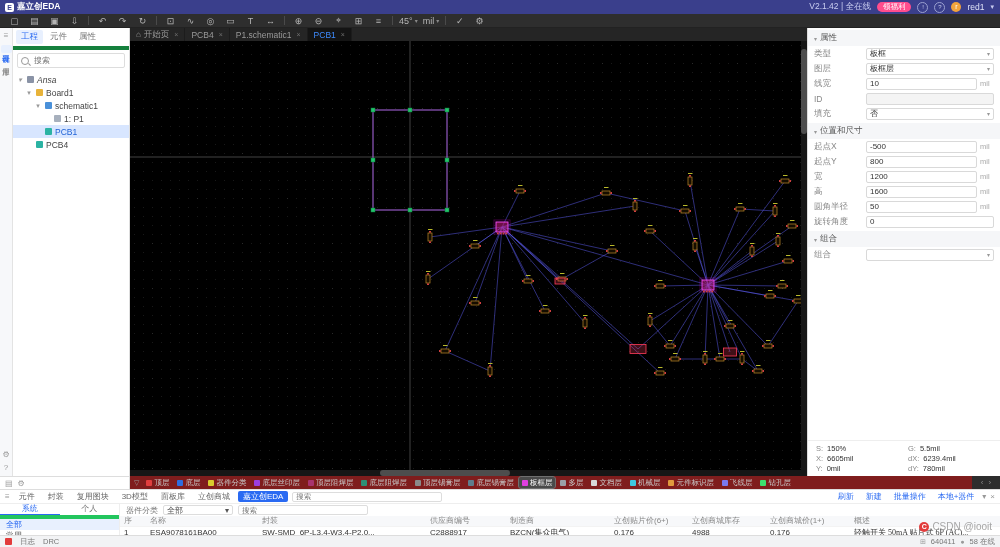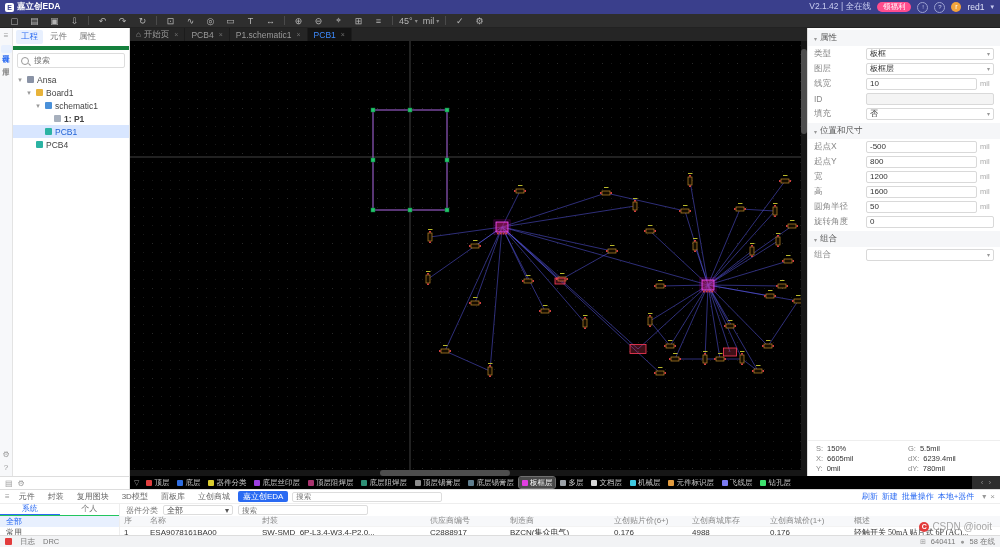--- a/index.html
+++ b/index.html
@@ -104,43 +104,43 @@
   .psuffix{width:14px;color:#aaa;font-size:7.5px;flex-shrink:0}
   .rp-stats{position:absolute;bottom:0;left:0;right:0;border-top:1px solid #eee;padding:3px 8px;
             display:grid;grid-template-columns:1fr 1fr;gap:1px 8px;font-size:7.5px;color:#888}
   .stat{display:flex;gap:4px;white-space:nowrap}
   .stat b{color:#333;font-weight:normal}
 
   
   .layerbar{position:absolute;left:0;top:476px;width:1000px;height:13px;display:flex;box-sizing:border-box}
   .lb-left{width:130px;background:#fff;border-right:1px solid #ddd;border-top:1px solid #ddd;
            display:flex;align-items:center;gap:5px;padding:0 5px;color:#999;font-size:8px;box-sizing:border-box;flex-shrink:0}
-  .lb-main{flex:1;background:#000000;display:flex;align-items:center;gap:2px;padding:0 4px;overflow:hidden}
+  .lb-main{flex:1;background:#7f1d1d;display:flex;align-items:center;gap:2px;padding:0 4px;overflow:hidden}
   .lb-filter{color:#9a9a9a;font-size:7px;margin-right:2px}
   .chip{display:flex;align-items:center;gap:2px;padding:0 3px;height:11px;color:#c9c9c9;font-size:7.5px;
         white-space:nowrap;border-radius:2px}
   .chip.active{background:#4a4a4a;color:#fff;outline:1px solid #6f6f6f}
   .chip-sq{width:6px;height:6px;border-radius:1px}
   .lb-end{width:28px;background:#2d2d2d;color:#888;display:flex;align-items:center;justify-content:center;
           gap:5px;font-size:8px;flex-shrink:0}
 
   
   .dock{position:absolute;left:0;top:489px;width:1000px;height:46px;background:#fff;border-top:1px solid #ddd;
         box-sizing:border-box;font-size:8px;color:#555;overflow:hidden}
   .dock-head{display:flex;align-items:center;height:13px;padding:0 5px;gap:4px;border-bottom:1px solid #eee}
   .dock-hico{color:#999;font-size:8px}
   .dock-tabs{display:flex;align-items:center;gap:3px}
   .dock-tab{padding:0 5px;height:11px;line-height:11px;border-radius:2px;color:#666;white-space:nowrap}
   .dock-tab.active{background:#2a6af2;color:#fff}
   .dock-search{width:150px;height:10px;border:1px solid #ddd;border-radius:2px;font-size:7.5px;padding:0 3px;
                color:#666;box-sizing:border-box;font-family:"Liberation Sans",sans-serif;outline:0}
-  .dock-links{margin-left:auto;display:flex;gap:4px;color:#2a6af2;padding-right:4px;white-space:nowrap}
+  .dock-links{margin-left:auto;display:flex;gap:12px;color:#2a6af2;padding-right:4px;white-space:nowrap}
   .dock-body{display:flex;height:33px}
   .dock-left{width:120px;border-right:1px solid #eee;box-sizing:border-box;flex-shrink:0}
-  .dl-tabs{display:flex;border-bottom:1px solid #22c55e}
+  .dl-tabs{display:flex;border-bottom:4px solid #22c55e}
   .dl-tab{flex:1;text-align:center;height:10px;line-height:10px;color:#777}
   .dl-tab.active{color:#2a6af2;border-bottom:1px solid #2a6af2}
   .dl-item{height:11px;line-height:11px;padding:0 6px}
   .dl-item.selected{background:#e8f0fe;color:#2a6af2}
   .dock-main{flex:1;display:flex;flex-direction:column;min-width:0}
   .filter-row{display:flex;align-items:center;gap:5px;height:12px;padding:0 6px;color:#777}
   .filter-select{width:70px;height:10px;border:1px solid #ddd;border-radius:2px;display:flex;align-items:center;
                  justify-content:space-between;padding:0 3px;color:#555;box-sizing:border-box}
   .filter-search{width:130px;height:10px;border:1px solid #ddd;border-radius:2px;font-size:7.5px;padding:0 3px;
                  box-sizing:border-box;font-family:"Liberation Sans",sans-serif;outline:0}
@@ -246,36 +246,36 @@
   <div class="lp-tabs">
       <span class="lp-tab active">工程</span>
       <span class="lp-tab">元件</span>
       <span class="lp-tab">属性</span>
     </div>
   <div class="lp-search">
     <span class="mag"></span>
     <input placeholder="搜索" style="">
   </div>
   <div class="tree">
-      <div class="tree-item" style="padding-left: 3px;">
+      <div class="tree-item" style="padding-left: 3px; font-style: italic;">
         <span class="caret">▾</span>
         <span class="tico ic-workspace"></span>
         <span class="tlabel">Ansa</span>
       </div>
       <div class="tree-item" style="padding-left: 12px;">
         <span class="caret">▾</span>
         <span class="tico ic-folder"></span>
         <span class="tlabel">Board1</span>
       </div>
       <div class="tree-item" style="padding-left: 21px;">
         <span class="caret">▾</span>
         <span class="tico ic-schematic"></span>
         <span class="tlabel">schematic1</span>
       </div>
-      <div class="tree-item" style="padding-left: 30px; font-weight: bold;">
+      <div class="tree-item" style="padding-left: 30px;">
         <span class="caret"></span>
         <span class="tico ic-sheet"></span>
         <span class="tlabel">1: P1</span>
       </div>
       <div class="tree-item selected" style="padding-left: 21px;">
         <span class="caret"></span>
         <span class="tico ic-pcb"></span>
         <span class="tlabel">PCB1</span>
       </div>
       <div class="tree-item" style="padding-left: 12px;">

